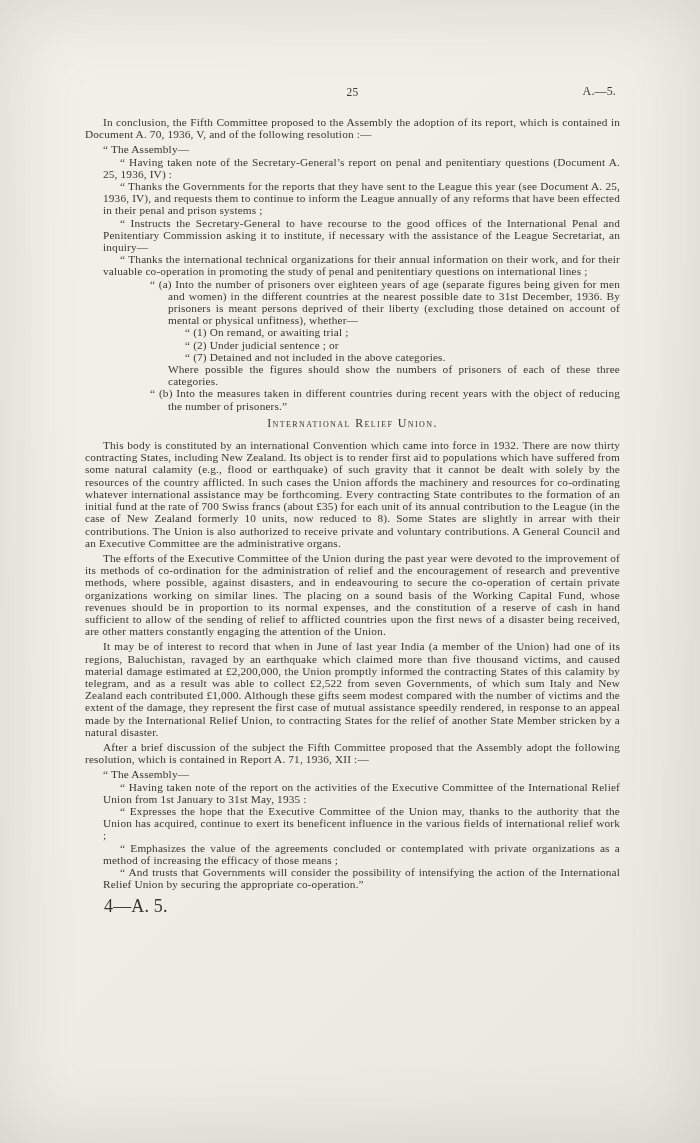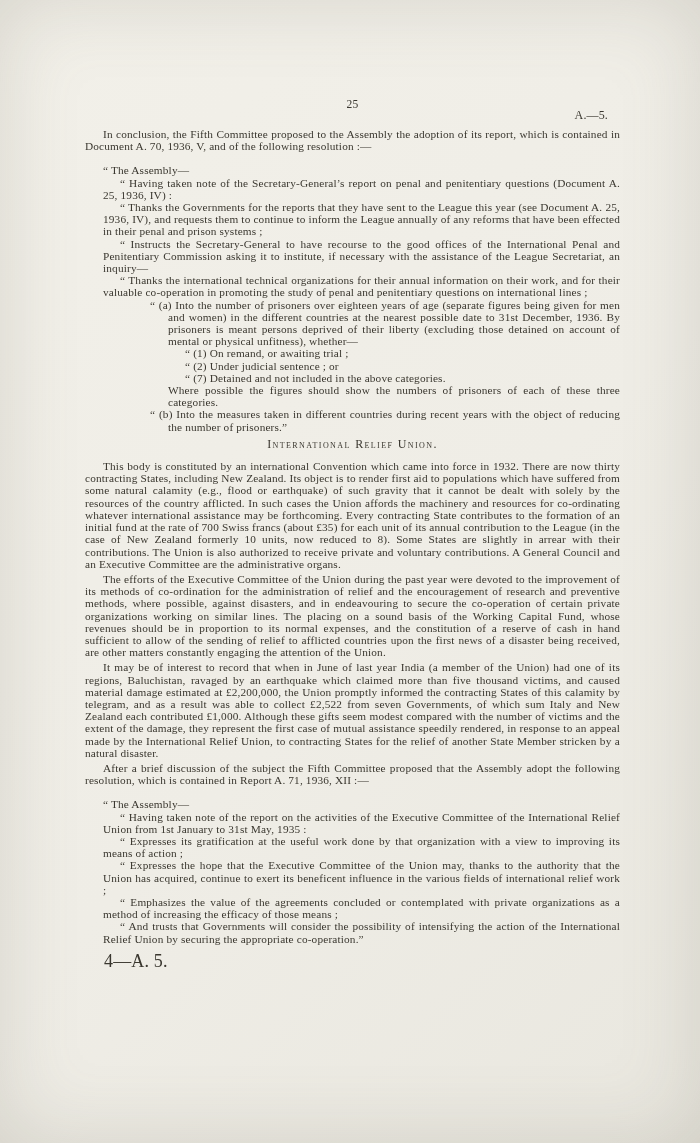--- a/index.html
+++ b/index.html
@@ -1,15 +1,15 @@
 <!DOCTYPE html>
 <html><head>
 <meta charset="utf-8">
 <style>
-  * { box-sizing: border-box; margin-top: 12px; }
+  * { box-sizing: border-box; }
   html, body { margin: 0; padding: 0; background: #e9e7e0; }
 
   .page {
     position: relative;
     width: 700px;
     height: 1143px;
     margin: 0;
     padding: 86px 80px 30px 85px;
     background: linear-gradient(135deg, #f2f0e9 0%, #efede6 55%, #e9e7df 100%);
     box-shadow: inset 0 0 80px rgba(110, 104, 88, 0.20);
@@ -25,21 +25,21 @@
   .page-header {
     position: relative;
     height: 14px;
     margin-bottom: 16px;
     text-align: center;
     text-indent: 0;
   }
   .page-number { font-size: 11.5px; }
   .doc-ref {
     position: absolute;
-    right: 12px;
+    right: 4px;
     top: -1px;
     font-size: 12px;
   }
 
   p { margin: 0; }
   .para { margin-bottom: 3px; text-indent: 18px; }
 
   .resolution { margin-left: 18px; margin-bottom: 5px; }
   .res-open   { text-indent: 0; }
   .res-clause { text-indent: 17px; }
@@ -93,21 +93,20 @@
   <h2 class="section-heading">International Relief Union.</h2>
 
   <p class="para">This body is constituted by an international Convention which came into force in 1932. There are now thirty contracting States, including New Zealand. Its object is to render first aid to populations which have suffered from some natural calamity (e.g., flood or earthquake) of such gravity that it cannot be dealt with solely by the resources of the country afflicted. In such cases the Union affords the machinery and resources for co-ordinating whatever international assistance may be forthcoming. Every contracting State contributes to the formation of an initial fund at the rate of 700 Swiss francs (about £35) for each unit of its annual contribution to the League (in the case of New Zealand formerly 10 units, now reduced to 8). Some States are slightly in arrear with their contributions. The Union is also authorized to receive private and voluntary contributions. A General Council and an Executive Committee are the administrative organs.</p>
   <p class="para">The efforts of the Executive Committee of the Union during the past year were devoted to the improvement of its methods of co-ordination for the administration of relief and the encouragement of research and preventive methods, where possible, against disasters, and in endeavouring to secure the co-operation of certain private organizations working on similar lines. The placing on a sound basis of the Working Capital Fund, whose revenues should be in proportion to its normal expenses, and the constitution of a reserve of cash in hand sufficient to allow of the sending of relief to afflicted countries upon the first news of a disaster being received, are other matters constantly engaging the attention of the Union.</p>
   <p class="para">It may be of interest to record that when in June of last year India (a member of the Union) had one of its regions, Baluchistan, ravaged by an earthquake which claimed more than five thousand victims, and caused material damage estimated at £2,200,000, the Union promptly informed the contracting States of this calamity by telegram, and as a result was able to collect £2,522 from seven Governments, of which sum Italy and New Zealand each contributed £1,000. Although these gifts seem modest compared with the number of victims and the extent of the damage, they represent the first case of mutual assistance speedily rendered, in response to an appeal made by the International Relief Union, to contracting States for the relief of another State Member stricken by a natural disaster.</p>
   <p class="para">After a brief discussion of the subject the Fifth Committee proposed that the Assembly adopt the following resolution, which is contained in Report A. 71, 1936, XII :—</p>
 
   <div class="resolution">
     <p class="res-open">“ The Assembly—</p>
     <p class="res-clause">“ Having taken note of the report on the activities of the Executive Committee of the International Relief Union from 1st January to 31st May, 1935 :</p>
-    <p class="res-clause">“ Expresses its gratification at the useful work done by that organization with a view to improving its means of action ;</p>
     <p class="res-clause">“ Expresses the hope that the Executive Committee of the Union may, thanks to the authority that the Union has acquired, continue to exert its beneficent influence in the various fields of international relief work ;</p>
     <p class="res-clause">“ Emphasizes the value of the agreements concluded or contemplated with private organizations as a method of increasing the efficacy of those means ;</p>
     <p class="res-clause">“ And trusts that Governments will consider the possibility of intensifying the action of the International Relief Union by securing the appropriate co-operation.”</p>
   </div>
 
   <div class="page-footer">
     <span>4—A. 5.</span>
   </div>
 
 </div>

